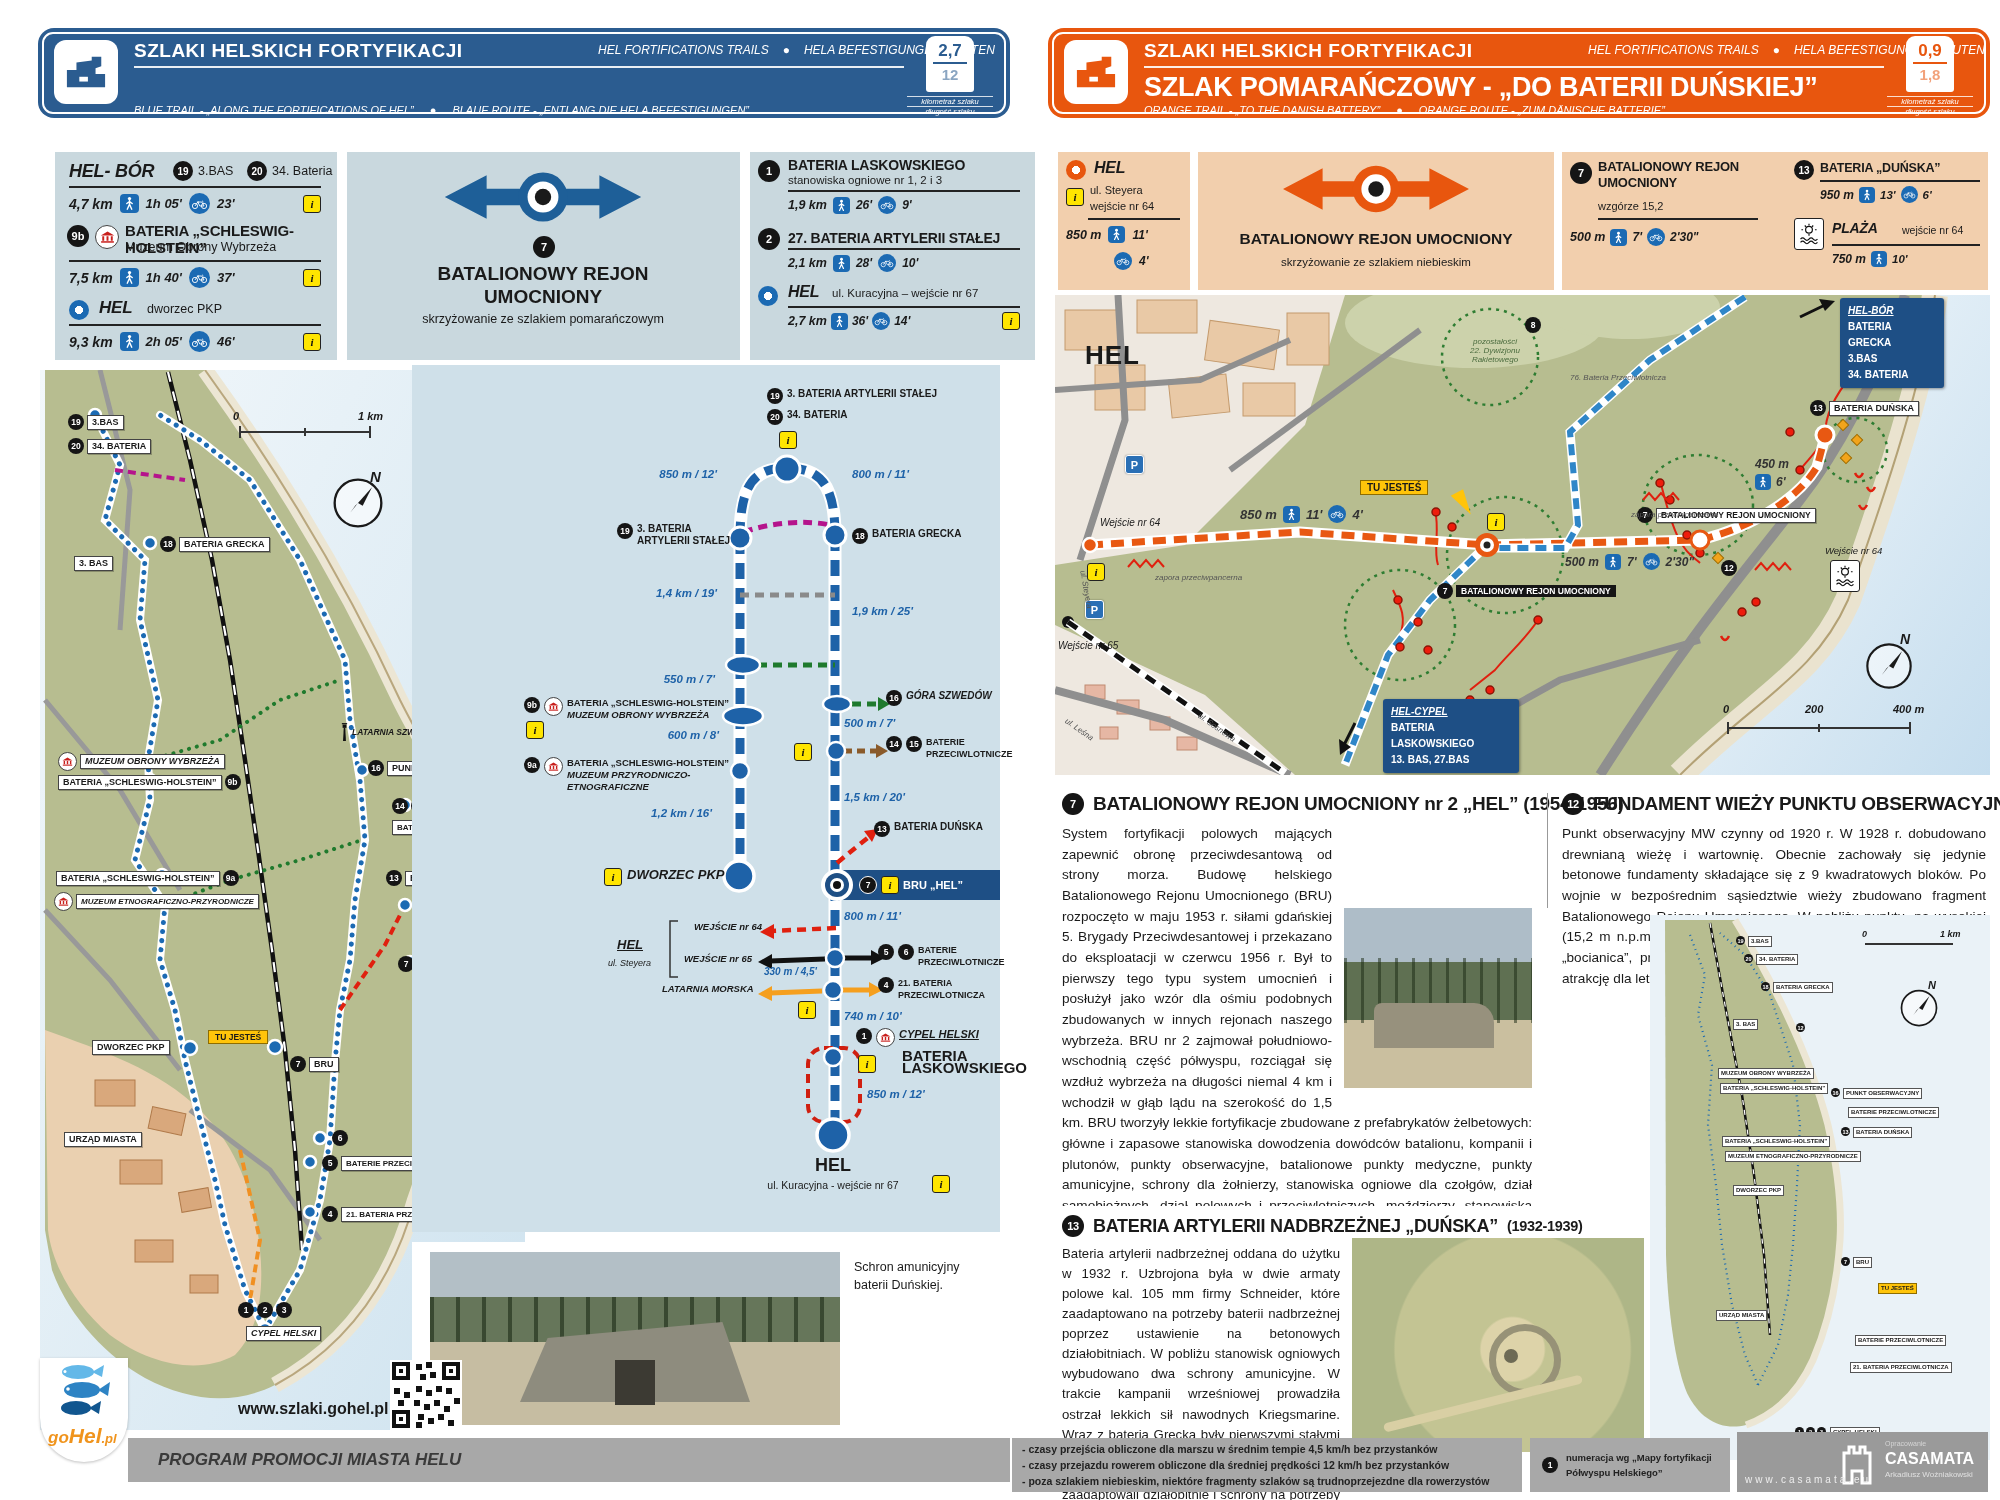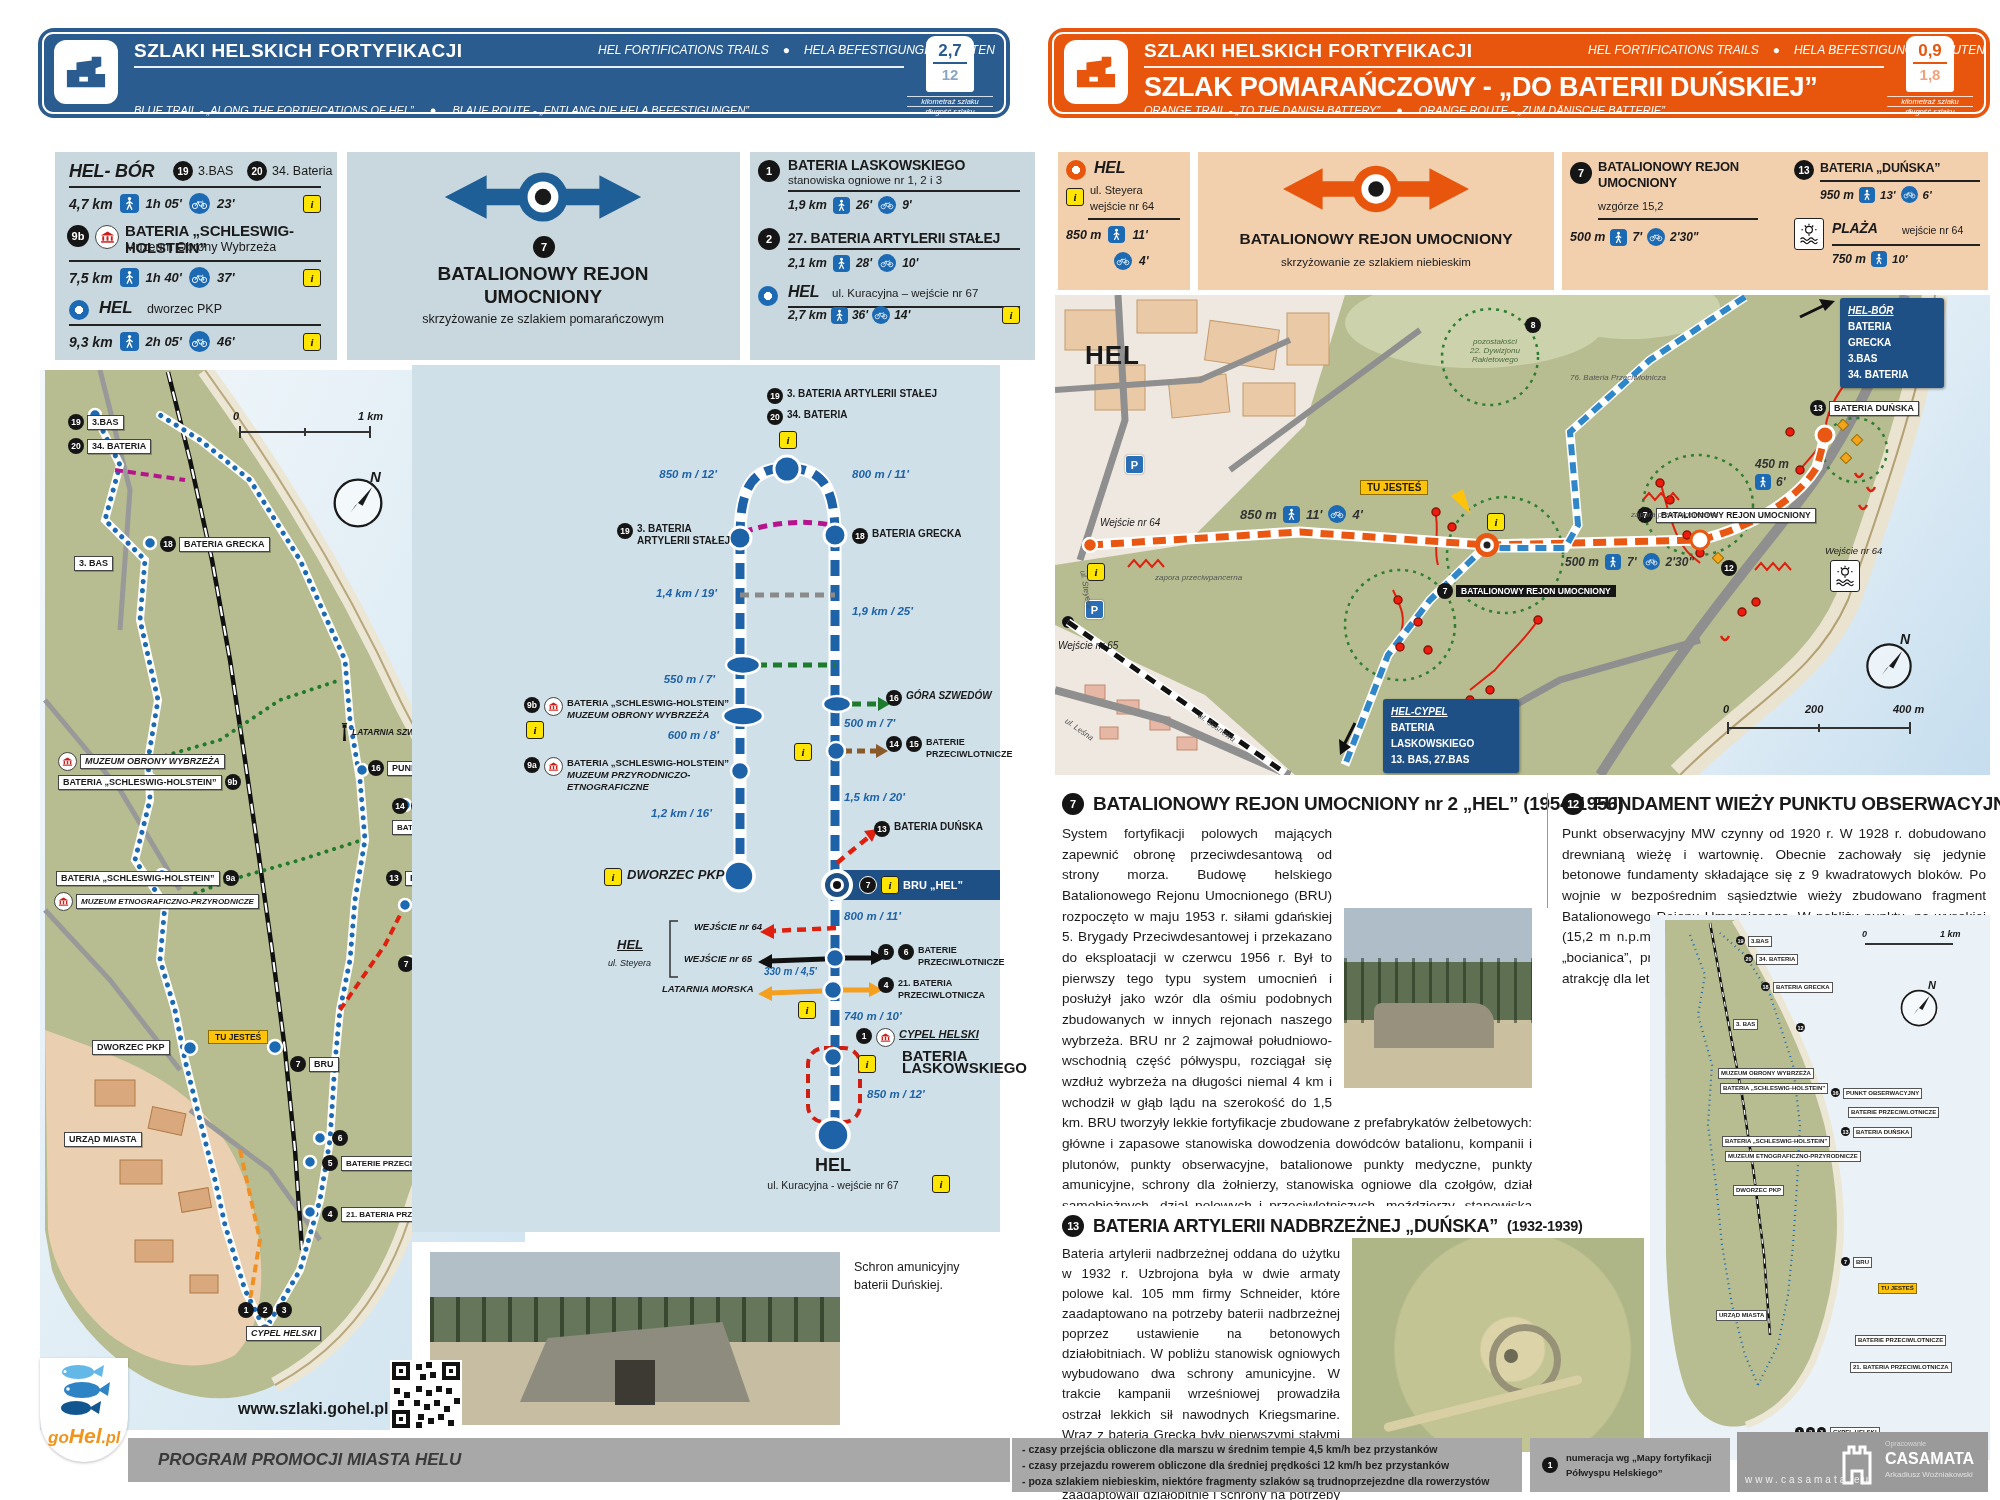--- a/index.html
+++ b/index.html
@@ -274,21 +274,21 @@
           <svg width="14" height="10">
             <use href="#sym-bike"></use>
           </svg>
         </span>
         <span class="mt" style="font-size:12px">10'</span>
       </div>
   <span class="donut abs" style="left:8px;top:134px"></span>
   <div class="abs it ital" style="left:38px;top:131px;font-size:16px">HEL</div>
   <div class="abs" style="left:82px;top:135px;font-size:11.5px">ul. Kuracyjna – wejście nr 67</div>
   <div class="rule" style="left:38px;top:154px;width:232px"></div>
-  <div class="mrow" style="left:38px;top:154px;width:232px;gap:4px">
+  <div class="mrow" style="left:38px;top:160px;width:232px;gap:4px">
         <span class="dist" style="font-size:12.5px">2,7 km</span>
         <span class="wic" style="width:17px;height:17px">
           <svg width="13" height="13">
             <use href="#sym-walk"></use>
           </svg>
         </span>
         <span class="mt" style="font-size:12px">36'</span>
         <span class="bic" style="width:18px;height:18px">
           <svg width="14" height="10">
             <use href="#sym-bike"></use>
@@ -652,21 +652,21 @@
           <ellipse cx="26" cy="10" rx="16" ry="7" fill="#63b8e8"></ellipse>
           <path d="M40,10 L52,3 L50,15 Z" fill="#63b8e8"></path>
           <ellipse cx="30" cy="28" rx="18" ry="8" fill="#2d83c4"></ellipse>
           <path d="M46,28 L58,20 L56,34 Z" fill="#2d83c4"></path>
           <ellipse cx="24" cy="46" rx="15" ry="7" fill="#11568f"></ellipse>
           <path d="M37,46 L49,39 L47,52 Z" fill="#11568f"></path>
           <circle cx="16" cy="27" r="1.8" fill="#fff"></circle>
           <circle cx="13" cy="9.5" r="1.5" fill="#fff"></circle>
         </g>
   </svg>
-  <div class="abs" style="left:8px;top:66px;color:#f0941d;font-weight:bold;font-style:italic;font-size:17px"><span>go</span><span style="font-size:21px">Hel</span><span style="font-size:16px">.pl</span></div>
+  <div class="abs" style="left:8px;top:66px;color:#f0941d;font-weight:bold;font-style:italic;font-size:17px"><span>go</span><span style="font-size:21px">Hel</span><span style="font-size:13px">.pl</span></div>
 </div>
 <div class="abs" style="left:238px;top:1400px;font-weight:bold;font-size:16px">www.szlaki.gohel.pl</div>
 <svg class="abs" style="left:390px;top:1360px" width="72" height="70" viewBox="0 0 72 70">
   <rect width="72" height="70" fill="#fff"></rect>
   <g fill="#111">
         <rect x="2" y="2" width="18" height="18"></rect>
         <rect x="52" y="2" width="18" height="18"></rect>
         <rect x="2" y="50" width="18" height="18"></rect>
         <rect x="26" y="4" width="6" height="6"></rect>
         <rect x="36" y="2" width="6" height="6"></rect>

